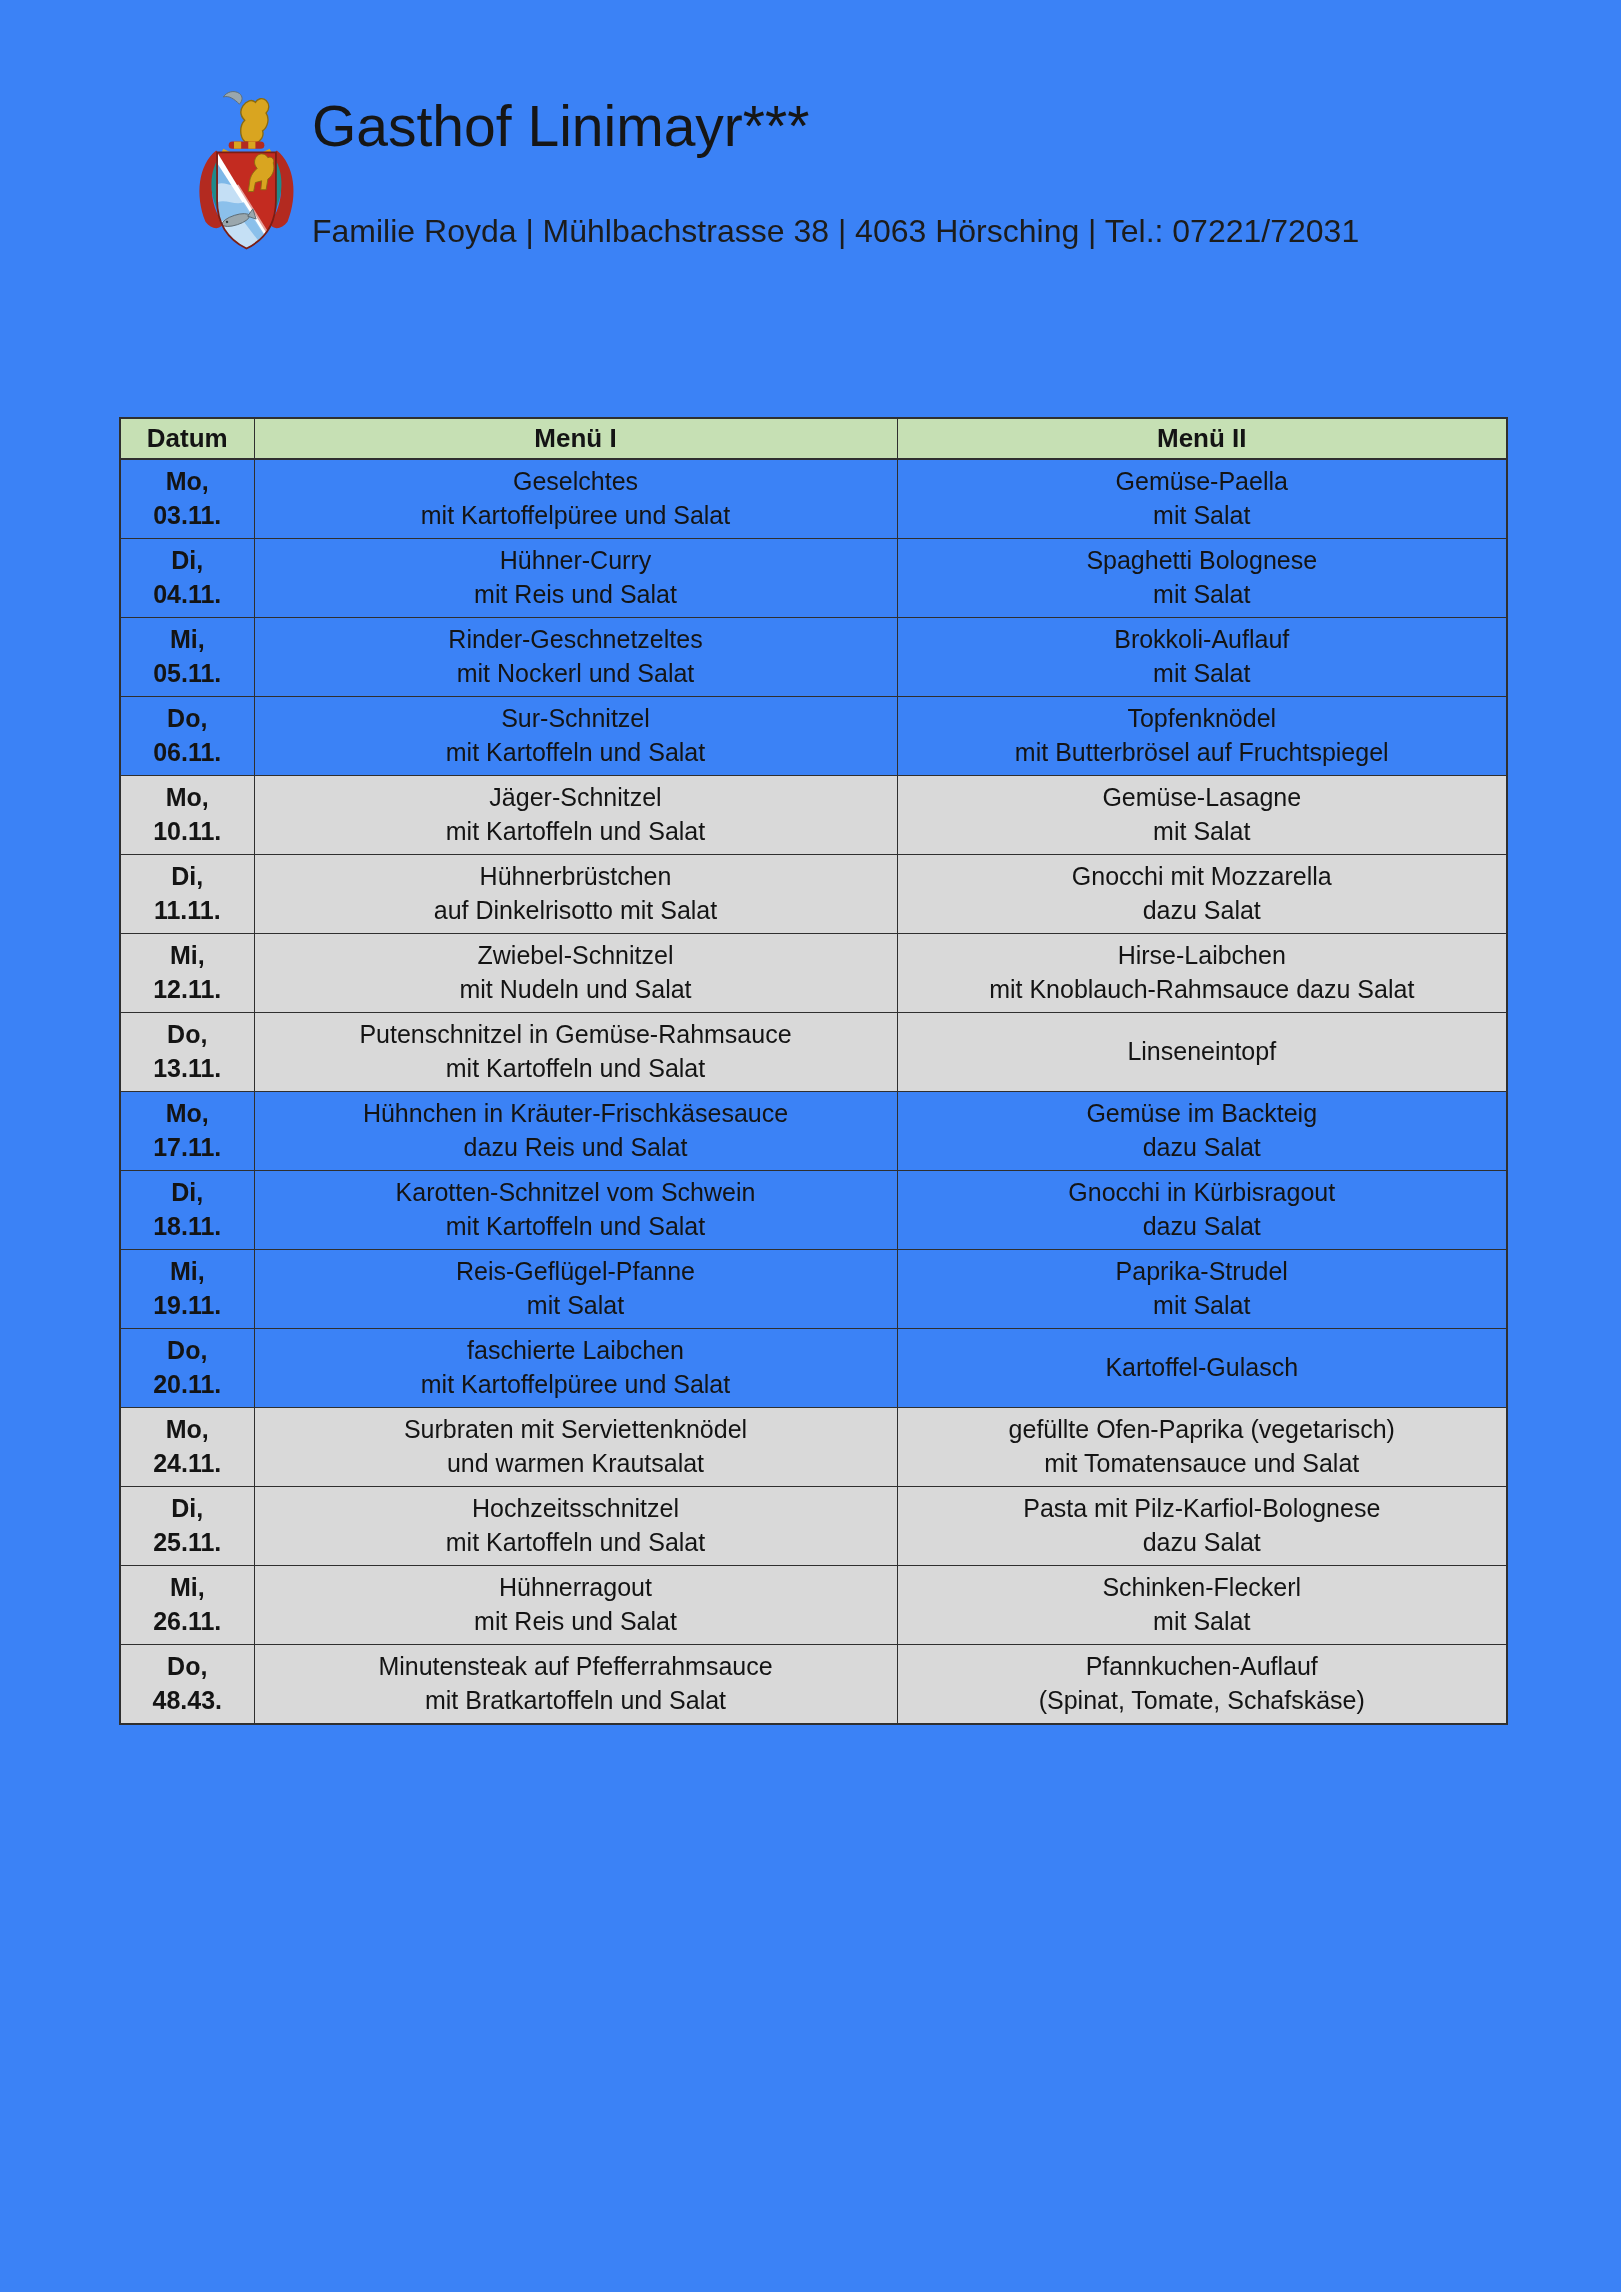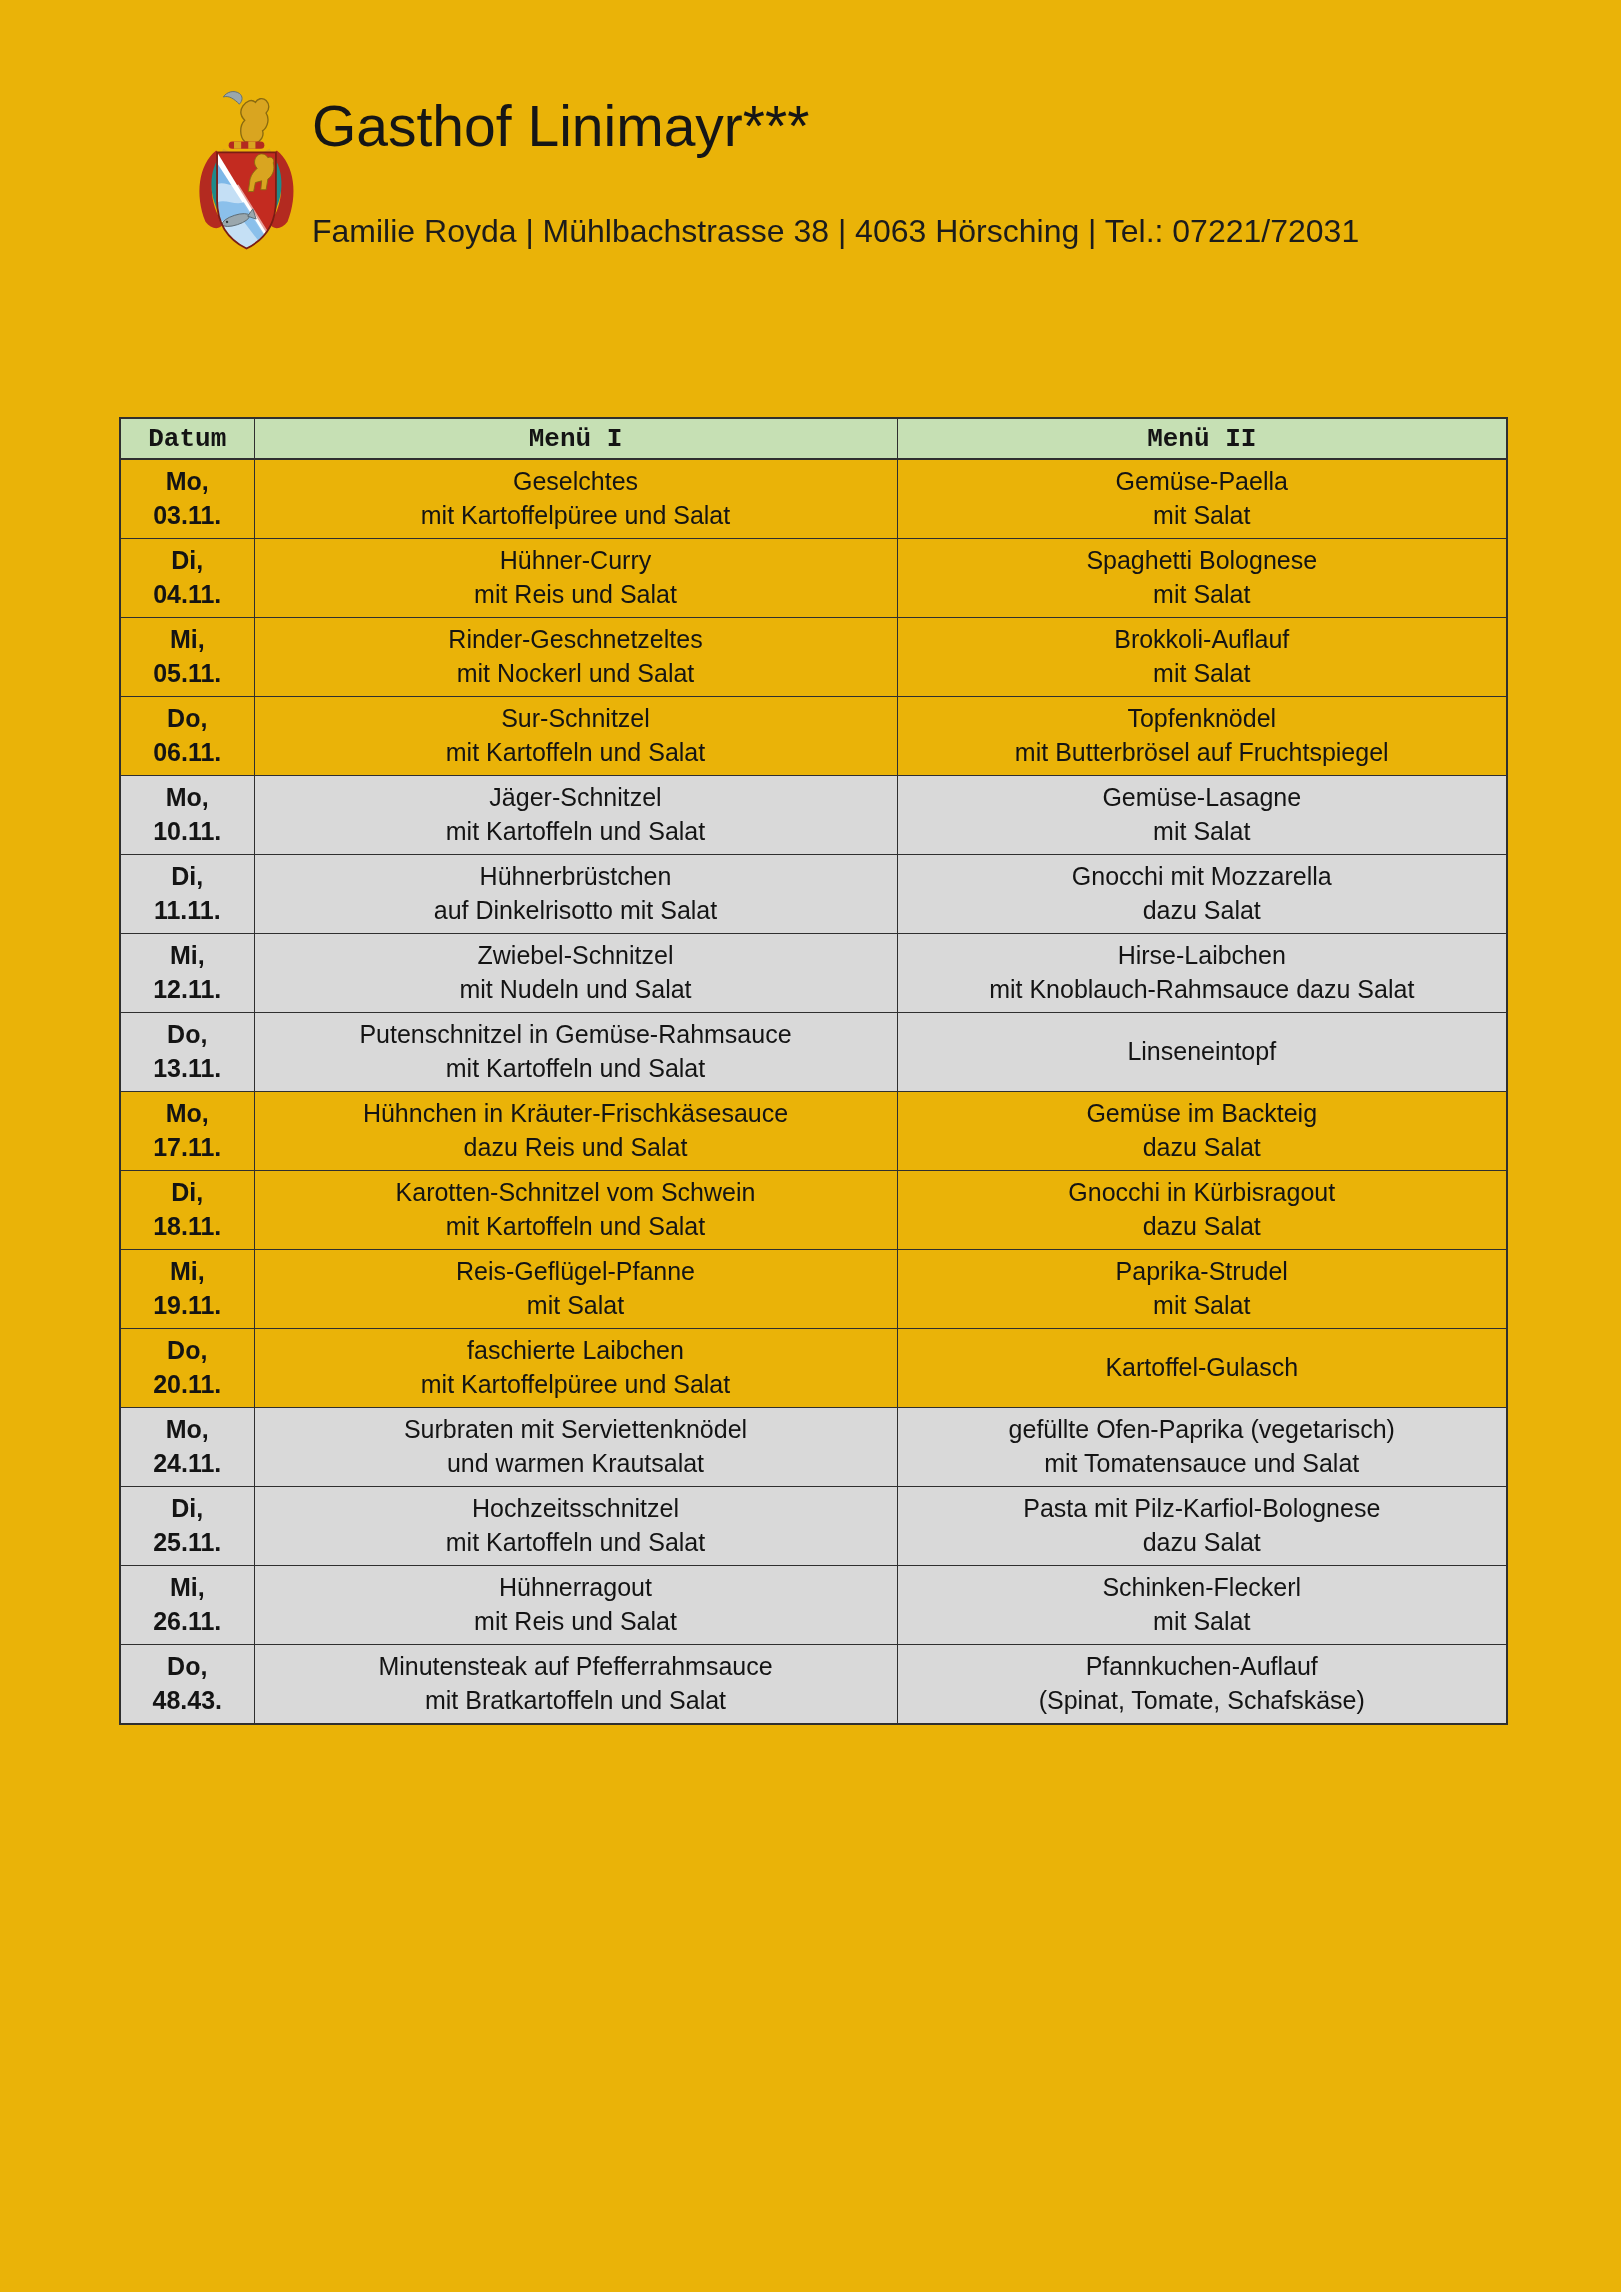--- a/index.html
+++ b/index.html
@@ -1,19 +1,19 @@
 <!DOCTYPE html>
 <html style="--header-bg: #C6E0B4; --shaded-bg: #D9D9D9; --border-color: #2f2f2f;font-size:14.3px"><head>
 <meta charset="utf-8">
 <style>
   html,body{margin:0;padding:0;background:#ffffff;}
   .page{
     position:relative;
     width:1622px;height:2293px;
-    background:#eab308;
+    background:#3b82f6;
     font-family:"Liberation Sans", sans-serif;
     color:#1a1a1a;
     overflow:hidden;
   }
   
   .logo{position:absolute;left:193px;top:86px;width:107px;height:170px;}
   .brand-title{
     position:absolute;left:312px;top:93px;
     font-size:57px;letter-spacing:0px;color:#161616;
     font-weight:400;white-space:nowrap;
@@ -35,21 +35,20 @@
   .menu-table col.c-date{width:134px;}
   .menu-table col.c-m1{width:643px;}
   .menu-table col.c-m2{width:610px;}
   .menu-table th{
     background:var(--header-bg,#C6E0B4);
     border:1.8px solid var(--border-color,#2f2f2f);
     border-top:2.7px solid var(--border-color,#2f2f2f);
     border-bottom:2.7px solid var(--border-color,#2f2f2f);
     height:39px;font-size:26px;font-weight:bold;text-align:center;
     padding:0;
-    font-family:Liberation Mono, monospace;
   }
   .menu-table th:first-child{border-left:2.7px solid var(--border-color,#2f2f2f);}
   .menu-table th:last-child{border-right:2.7px solid var(--border-color,#2f2f2f);margin-left:40px;}
   .menu-table td{
     border:1.8px solid var(--border-color,#2f2f2f);
     height:78px;padding:0;text-align:center;vertical-align:middle;
   }
   .menu-table td:first-child{border-left:2.7px solid var(--border-color,#2f2f2f);}
   .menu-table td:last-child{border-right:2.7px solid var(--border-color,#2f2f2f);}
   .menu-table tr:last-child td{border-bottom:2.7px solid var(--border-color,#2f2f2f);}

